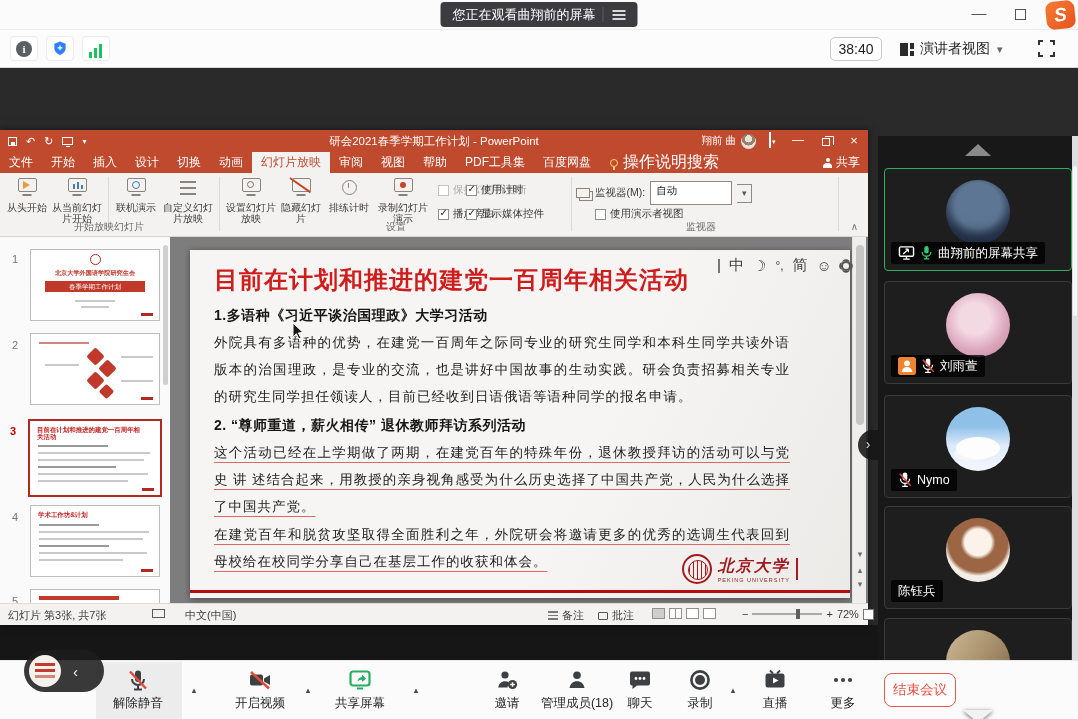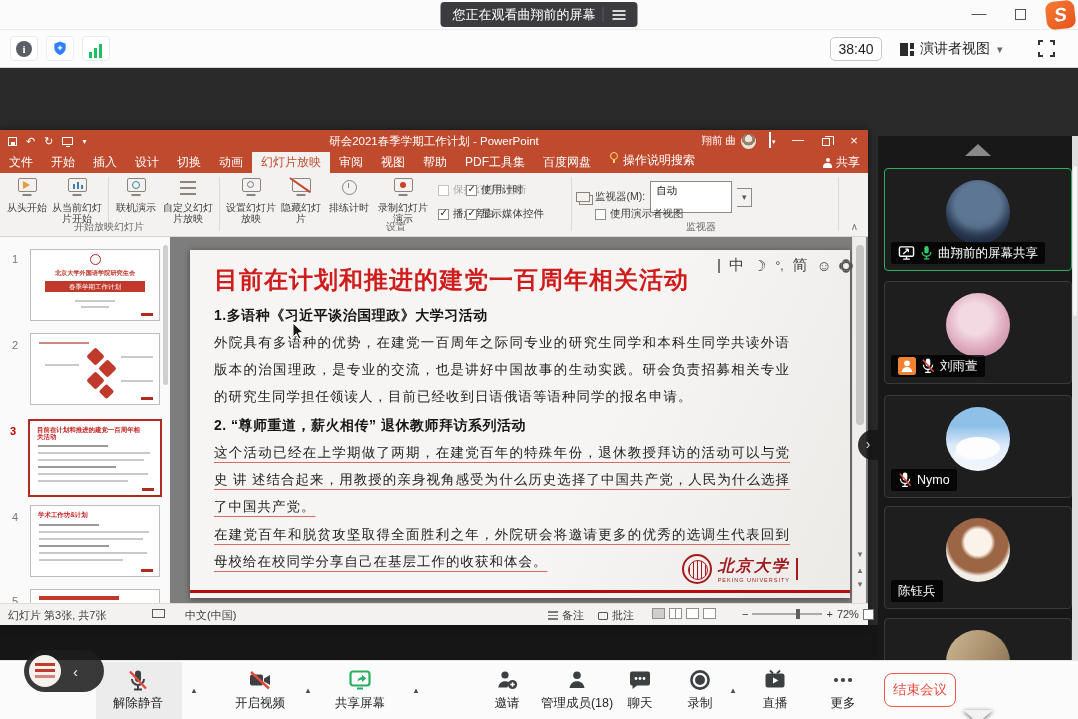--- a/index.html
+++ b/index.html
@@ -50,21 +50,21 @@
 .ribdisp{width:13px;height:11px;border:1px solid #fff;position:relative}
 .ribdisp:after{content:"▾";position:absolute;left:2px;top:-2px;font-size:7px;color:#fff}
 .wc{position:absolute;top:0;width:28px;height:22px;text-align:center;line-height:21px;color:#fff;font-size:12px}
 .wc-restore i{display:inline-block;width:8px;height:8px;border:1px solid #fff;position:relative;top:2px}
 .wc-restore i:after{content:"";position:absolute;left:1.5px;top:-3.5px;width:8px;height:8px;border:1px solid #fff;border-left:none;border-bottom:none}
 
 
 #ppt-tabs{position:absolute;left:0;top:22px;width:868px;height:21px;background:#c04a2e;display:flex;align-items:stretch;color:#fff;font-size:12px}
 .ptab{padding:0 9px;line-height:21px;white-space:nowrap}
 .ptab.sel{background:#f3f2f1;color:#c04a2e}
-#tellme{display:flex;align-items:flex-start;gap:5px;padding:0 10px;font-size:12px}
+#tellme{display:flex;align-items:center;gap:5px;padding:0 10px;font-size:16px}
 .bulb{width:8px;height:8px;border:1.5px solid #ffd86b;border-radius:50%;position:relative}
 .bulb:after{content:"";position:absolute;left:2px;top:7px;width:2px;height:3px;background:#ffd86b}
 #share-btn{position:absolute;right:8px;top:0;height:21px;display:flex;align-items:center;gap:4px;font-size:12px;color:#fff}
 .person-ic{width:9px;height:10px;position:relative}
 .person-ic:before{content:"";position:absolute;left:2.5px;top:0;width:4px;height:4px;border-radius:50%;background:#fff}
 .person-ic:after{content:"";position:absolute;left:0;bottom:0;width:9px;height:4.5px;border-radius:4px 4px 0 0;background:#fff}
 
 
 #ribbon{position:absolute;left:0;top:43px;width:868px;height:64px;background:#f3f2f1;border-bottom:1px solid #d8d6d4}
 .rgsep{position:absolute;top:4px;width:1px;height:54px;background:#dcdad8}
@@ -83,21 +83,21 @@
 .listic{display:inline-block;width:16px;height:15px;background:repeating-linear-gradient(#8d8379 0 2px,transparent 2px 6px);margin-top:3px}
 .clockic{display:inline-block;width:15px;height:15px;border:1.8px solid #8d8379;border-radius:50%;position:relative;margin-top:2px}
 .clockic:after{content:"";position:absolute;left:5px;top:2px;width:1.8px;height:5px;background:#8d8379}
 .rcheck{position:absolute;display:flex;align-items:center;gap:4px;font-size:10.5px;color:#3b3b3b;white-space:nowrap}
 .rcheck.dim{color:#a8a8a8}
 .cbox{width:11px;height:11px;border:1px solid #8f8f8f;background:#fff;position:relative}
 .cbox[data-checked="true"]:after{content:"✓";position:absolute;left:0.5px;top:-2.5px;font-size:10px;color:#222}
 .rcheck.dim .cbox{border-color:#c2c2c2}
 #mon-row{position:absolute;left:576px;top:8px;display:flex;align-items:center;gap:5px;font-size:10.5px;color:#3b3b3b}
 .mon2{width:14px;height:10px;border:1.5px solid #8d8379;position:relative;background:#f3f2f1;box-shadow:3px 3px 0 -1px #f3f2f1,3px 3px 0 0 #8d8379}
-#mon-select{width:82px;height:32px;border:1px solid #8a8a8a;background:#fff;font-size:10.5px;line-height:17px;padding-left:5px;color:#222;position:relative}
+#mon-select{width:82px;height:24px;border:1px solid #8a8a8a;background:#fff;font-size:10.5px;line-height:17px;padding-left:5px;color:#222;position:relative}
 #mon-dd{width:15px;height:19px;border:1px solid #8a8a8a;border-left:none;background:#f3f2f1;text-align:center;line-height:17px;font-size:9px;color:#555}
 #rib-collapse{position:absolute;right:10px;bottom:4px;color:#777;font-size:10px}
 
 
 #ppt-body{position:absolute;left:0;top:107px;width:868px;height:366px;overflow:hidden}
 #thumbs{position:absolute;left:0;top:0;width:170px;height:366px;background:#fafafa;overflow:hidden}
 .tnum{position:absolute;font-size:11px;color:#777}
 .tnum.sel{color:#c00000;font-weight:bold}
 .thumb{position:absolute;left:30px;width:130px;height:72px;background:#fff;border:1px solid #bdbdbd;overflow:hidden}
 .thumb.sel{left:28px;width:134px;height:78px;border:2px solid #b02a20}

